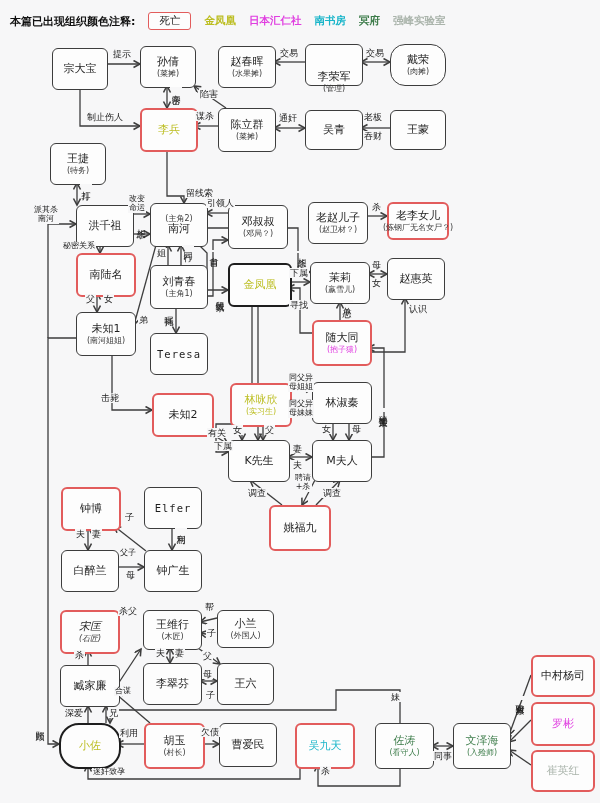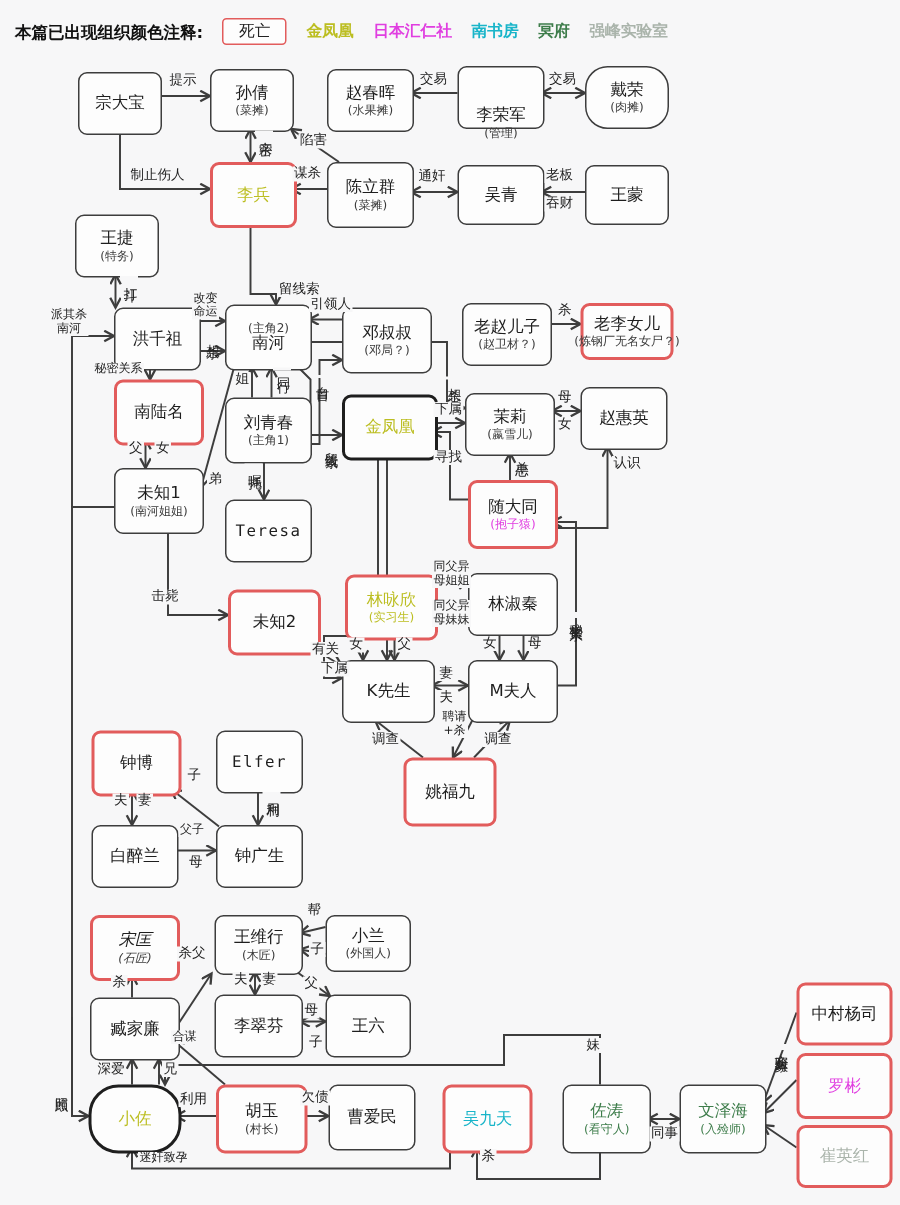--- a/index.html
+++ b/index.html
@@ -354,21 +354,21 @@
       <div class="elabel" style="left: 322px; top: 488px;">调查</div>
       <div class="elabel small" style="left: 294px; top: 474px;">聘请
 +杀</div>
       <div class="elabel" style="left: 75px; top: 529px;">夫</div>
       <div class="elabel" style="left: 91px; top: 529px;">妻</div>
       <div class="elabel" style="left: 124px; top: 512px;">子</div>
       <div class="elabel small" style="left: 119px; top: 549px;">父子</div>
       <div class="elabel" style="left: 125px; top: 570px;">母</div>
       <div class="elabel v" style="left: 175px; top: 528px;">利用</div>
       <div class="elabel" style="left: 74px; top: 650px;">杀</div>
-      <div class="elabel" style="left: 118px; top: 631px;">杀父</div>
+      <div class="elabel" style="left: 118px; top: 606px;">杀父</div>
       <div class="elabel small" style="left: 114px; top: 687px;">合谋</div>
       <div class="elabel" style="left: 204px; top: 602px;">帮</div>
       <div class="elabel" style="left: 206px; top: 628px;">子</div>
       <div class="elabel" style="left: 155px; top: 648px;">夫</div>
       <div class="elabel" style="left: 174px; top: 648px;">妻</div>
       <div class="elabel" style="left: 202px; top: 651px;">父</div>
       <div class="elabel" style="left: 202px; top: 669px;">母</div>
       <div class="elabel" style="left: 205px; top: 690px;">子</div>
       <div class="elabel" style="left: 64px; top: 708px;">深爱</div>
       <div class="elabel" style="left: 108px; top: 708px;">兄</div>

